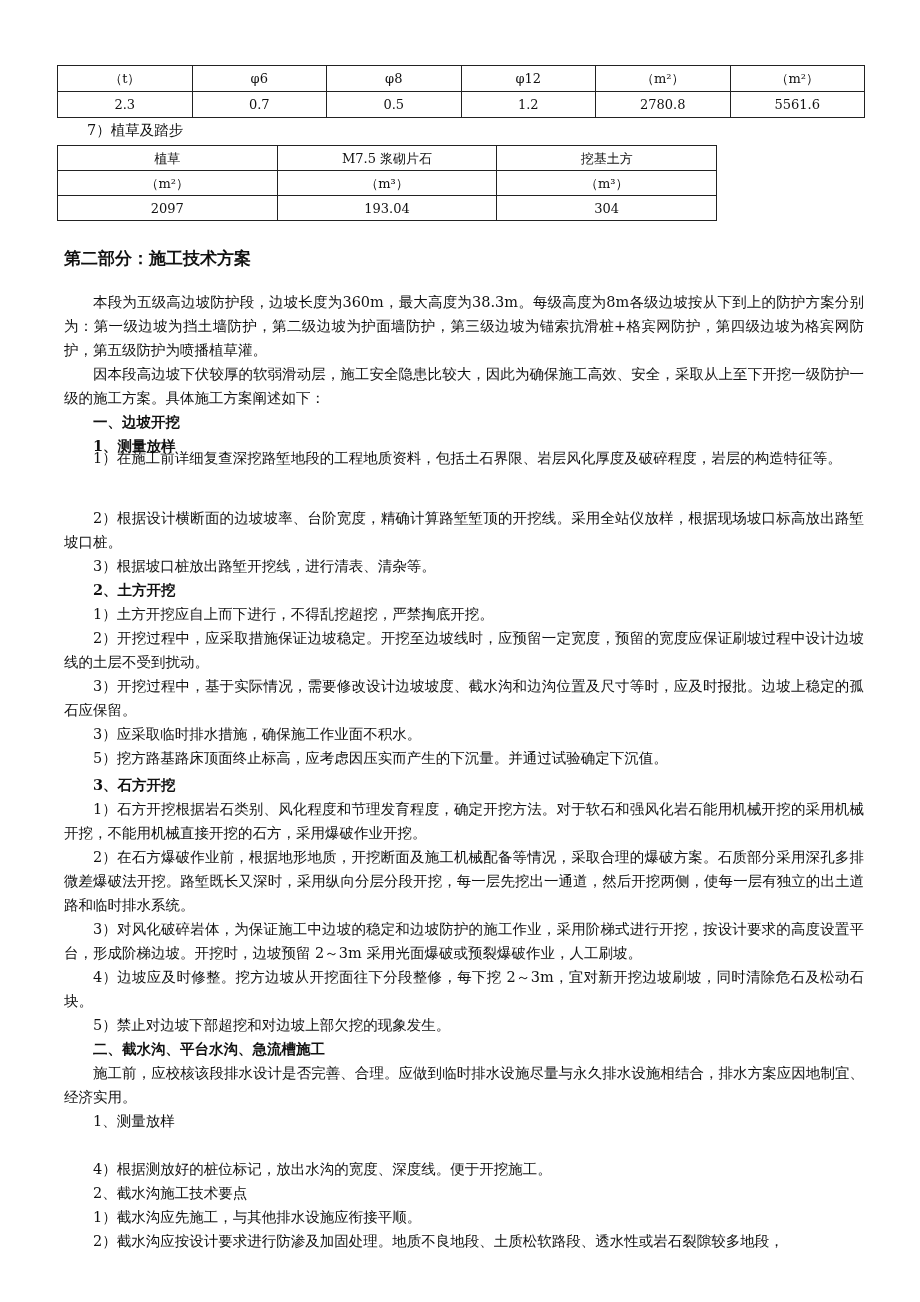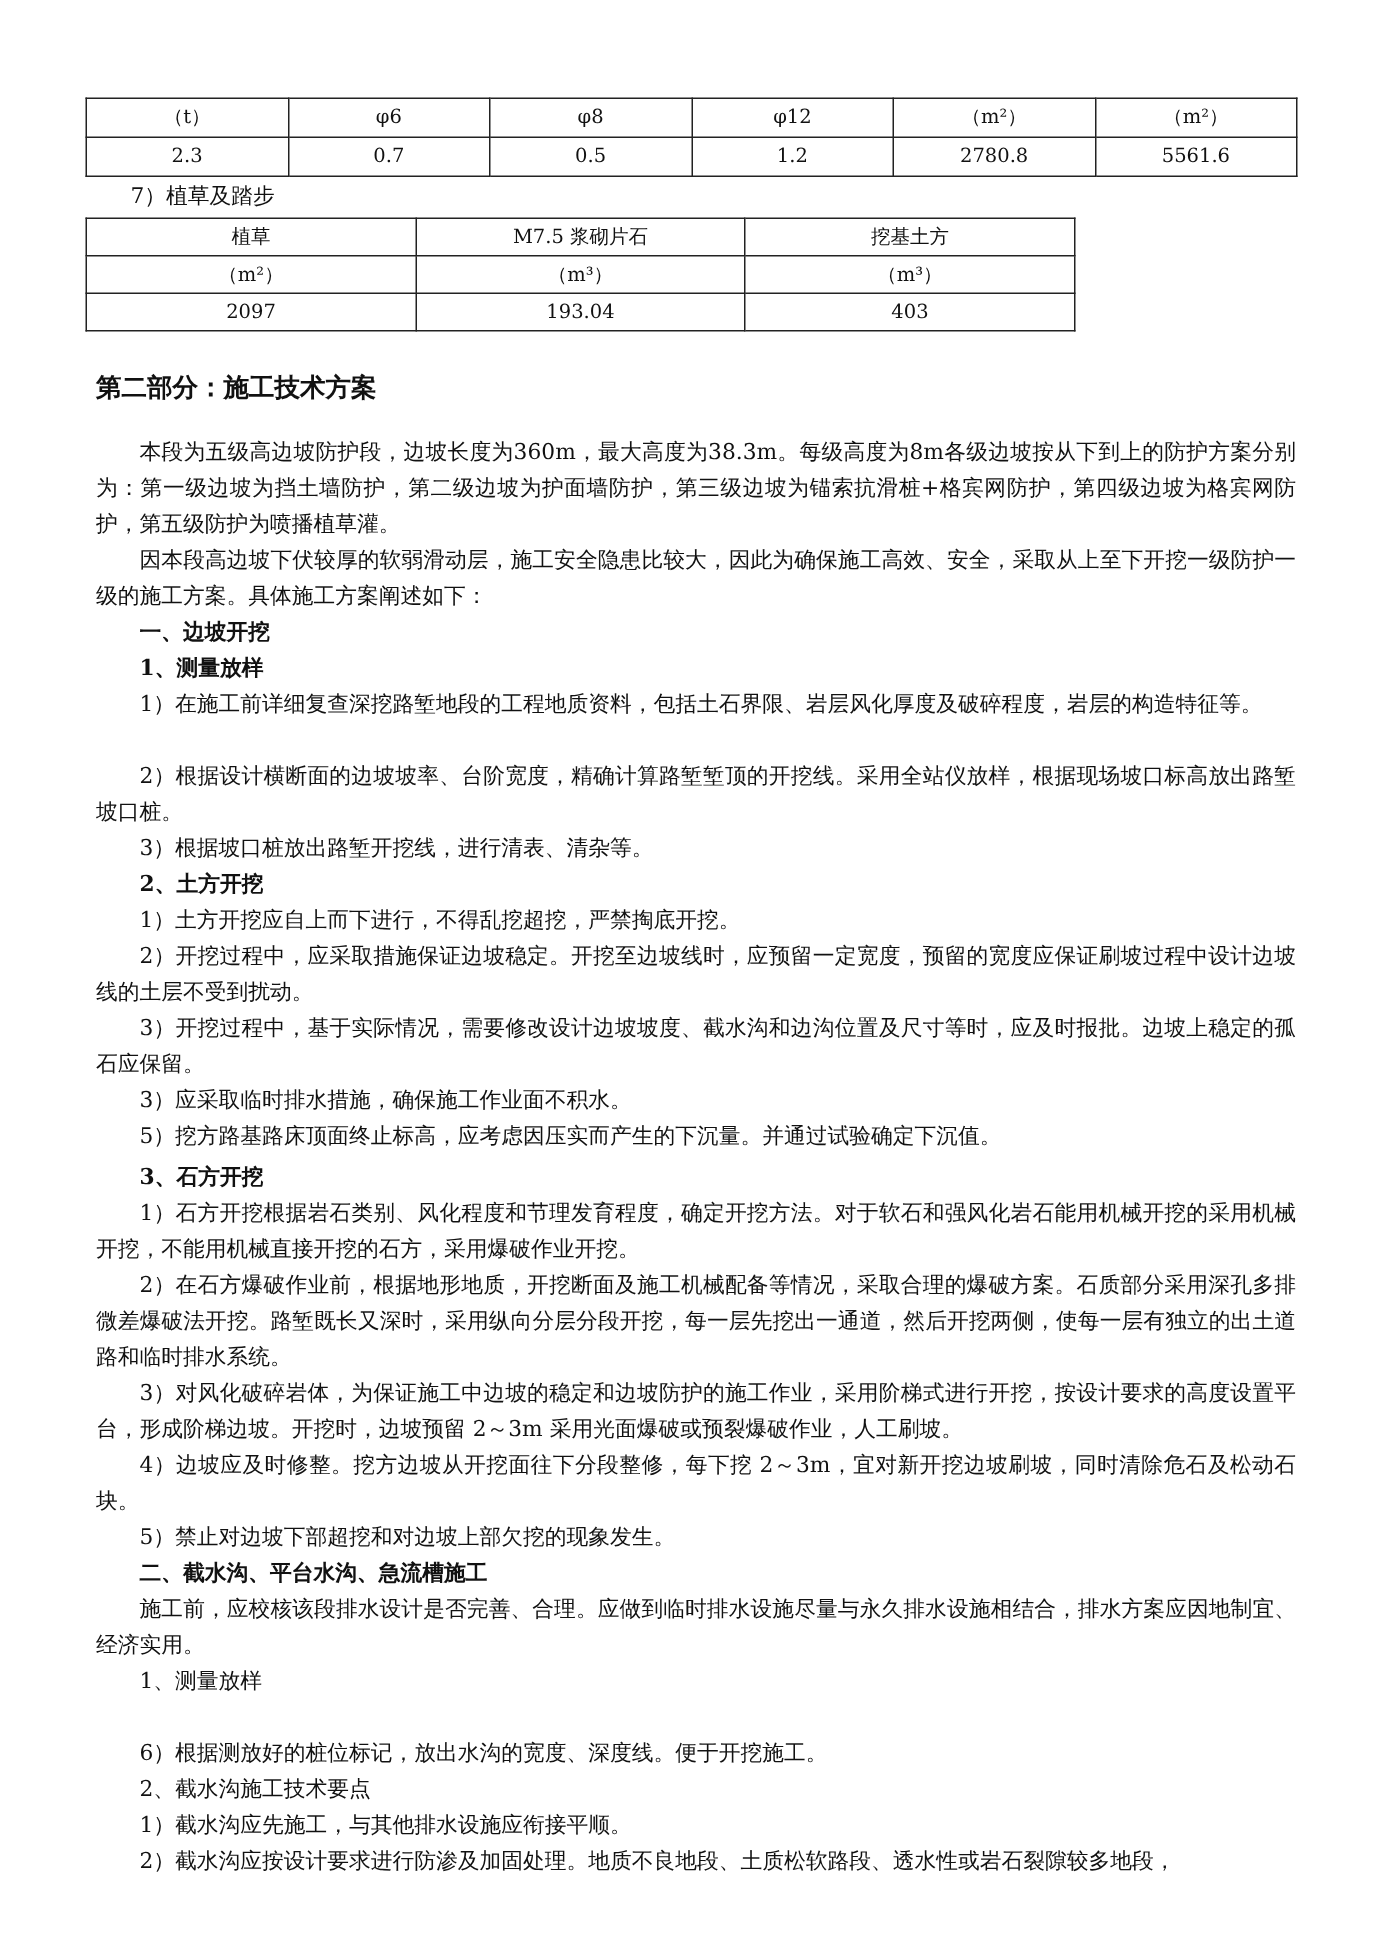--- a/index.html
+++ b/index.html
@@ -67,33 +67,33 @@
       <td>挖基土方</td>
     </tr>
     <tr>
       <td>（m²）</td>
       <td>（m³）</td>
       <td>（m³）</td>
     </tr>
     <tr>
       <td>2097</td>
       <td>193.04</td>
-      <td>403</td>
+      <td>304</td>
     </tr>
   </tbody>
     </table>
 
   <div class="h-part">第二部分：施工技术方案</div>
 
   <div class="p indent" style="top:290px;">本段为五级高边坡防护段，边坡长度为360m，最大高度为38.3m。每级高度为8m各级边坡按从下到上的防护方案分别为：第一级边坡为挡土墙防护，第二级边坡为护面墙防护，第三级边坡为锚索抗滑桩+格宾网防护，第四级边坡为格宾网防护，第五级防护为喷播植草灌。</div>
   <div class="p indent" style="top:362px;">因本段高边坡下伏较厚的软弱滑动层，施工安全隐患比较大，因此为确保施工高效、安全，采取从上至下开挖一级防护一级的施工方案。具体施工方案阐述如下：</div>
 
   <div class="p indent h" style="top:410px;">一、边坡开挖</div>
   <div class="p indent h" style="top:434px;">1、测量放样</div>
-  <div class="p indent" style="top:458px;">1）在施工前详细复查深挖路堑地段的工程地质资料，包括土石界限、岩层风化厚度及破碎程度，岩层的构造特征等。</div>
+  <div class="p indent" style="top:446px;">1）在施工前详细复查深挖路堑地段的工程地质资料，包括土石界限、岩层风化厚度及破碎程度，岩层的构造特征等。</div>
   <div class="p indent" style="top:506px;">2）根据设计横断面的边坡坡率、台阶宽度，精确计算路堑堑顶的开挖线。采用全站仪放样，根据现场坡口标高放出路堑坡口桩。</div>
   <div class="p indent" style="top:554px;">3）根据坡口桩放出路堑开挖线，进行清表、清杂等。</div>
 
   <div class="p indent h" style="top:578px;">2、土方开挖</div>
   <div class="p indent" style="top:602px;">1）土方开挖应自上而下进行，不得乱挖超挖，严禁掏底开挖。</div>
   <div class="p indent" style="top:626px;">2）开挖过程中，应采取措施保证边坡稳定。开挖至边坡线时，应预留一定宽度，预留的宽度应保证刷坡过程中设计边坡线的土层不受到扰动。</div>
   <div class="p indent" style="top:674px;">3）开挖过程中，基于实际情况，需要修改设计边坡坡度、截水沟和边沟位置及尺寸等时，应及时报批。边坡上稳定的孤石应保留。</div>
   <div class="p indent" style="top:722px;">3）应采取临时排水措施，确保施工作业面不积水。</div>
   <div class="p indent" style="top:746px;">5）挖方路基路床顶面终止标高，应考虑因压实而产生的下沉量。并通过试验确定下沉值。</div>
 
@@ -101,18 +101,18 @@
   <div class="p indent" style="top:797px;">1）石方开挖根据岩石类别、风化程度和节理发育程度，确定开挖方法。对于软石和强风化岩石能用机械开挖的采用机械开挖，不能用机械直接开挖的石方，采用爆破作业开挖。</div>
   <div class="p indent" style="top:845px;">2）在石方爆破作业前，根据地形地质，开挖断面及施工机械配备等情况，采取合理的爆破方案。石质部分采用深孔多排微差爆破法开挖。路堑既长又深时，采用纵向分层分段开挖，每一层先挖出一通道，然后开挖两侧，使每一层有独立的出土道路和临时排水系统。</div>
   <div class="p indent" style="top:917px;">3）对风化破碎岩体，为保证施工中边坡的稳定和边坡防护的施工作业，采用阶梯式进行开挖，按设计要求的高度设置平台，形成阶梯边坡。开挖时，边坡预留 2～3m 采用光面爆破或预裂爆破作业，人工刷坡。</div>
   <div class="p indent" style="top:965px;">4）边坡应及时修整。挖方边坡从开挖面往下分段整修，每下挖 2～3m，宜对新开挖边坡刷坡，同时清除危石及松动石块。</div>
   <div class="p indent" style="top:1013px;">5）禁止对边坡下部超挖和对边坡上部欠挖的现象发生。</div>
 
   <div class="p indent" style="top:1061px;">施工前，应校核该段排水设计是否完善、合理。应做到临时排水设施尽量与永久排水设施相结合，排水方案应因地制宜、经济实用。</div>
   <div class="p indent h" style="top:1037px;">二、截水沟、平台水沟、急流槽施工</div>
 
   <div class="p indent" style="top:1109px;">1、测量放样</div>
-  <div class="p indent" style="top:1157px;">6）根据测放好的桩位标记，放出水沟的宽度、深度线。便于开挖施工。</div>
+  <div class="p indent" style="top:1157px;">4）根据测放好的桩位标记，放出水沟的宽度、深度线。便于开挖施工。</div>
   <div class="p indent" style="top:1181px;">2、截水沟施工技术要点</div>
   <div class="p indent" style="top:1205px;">1）截水沟应先施工，与其他排水设施应衔接平顺。</div>
   <div class="p indent" style="top:1229px; white-space:nowrap;">2）截水沟应按设计要求进行防渗及加固处理。地质不良地段、土质松软路段、透水性或岩石裂隙较多地段，</div>
 
 </div>
 
 </body></html>

